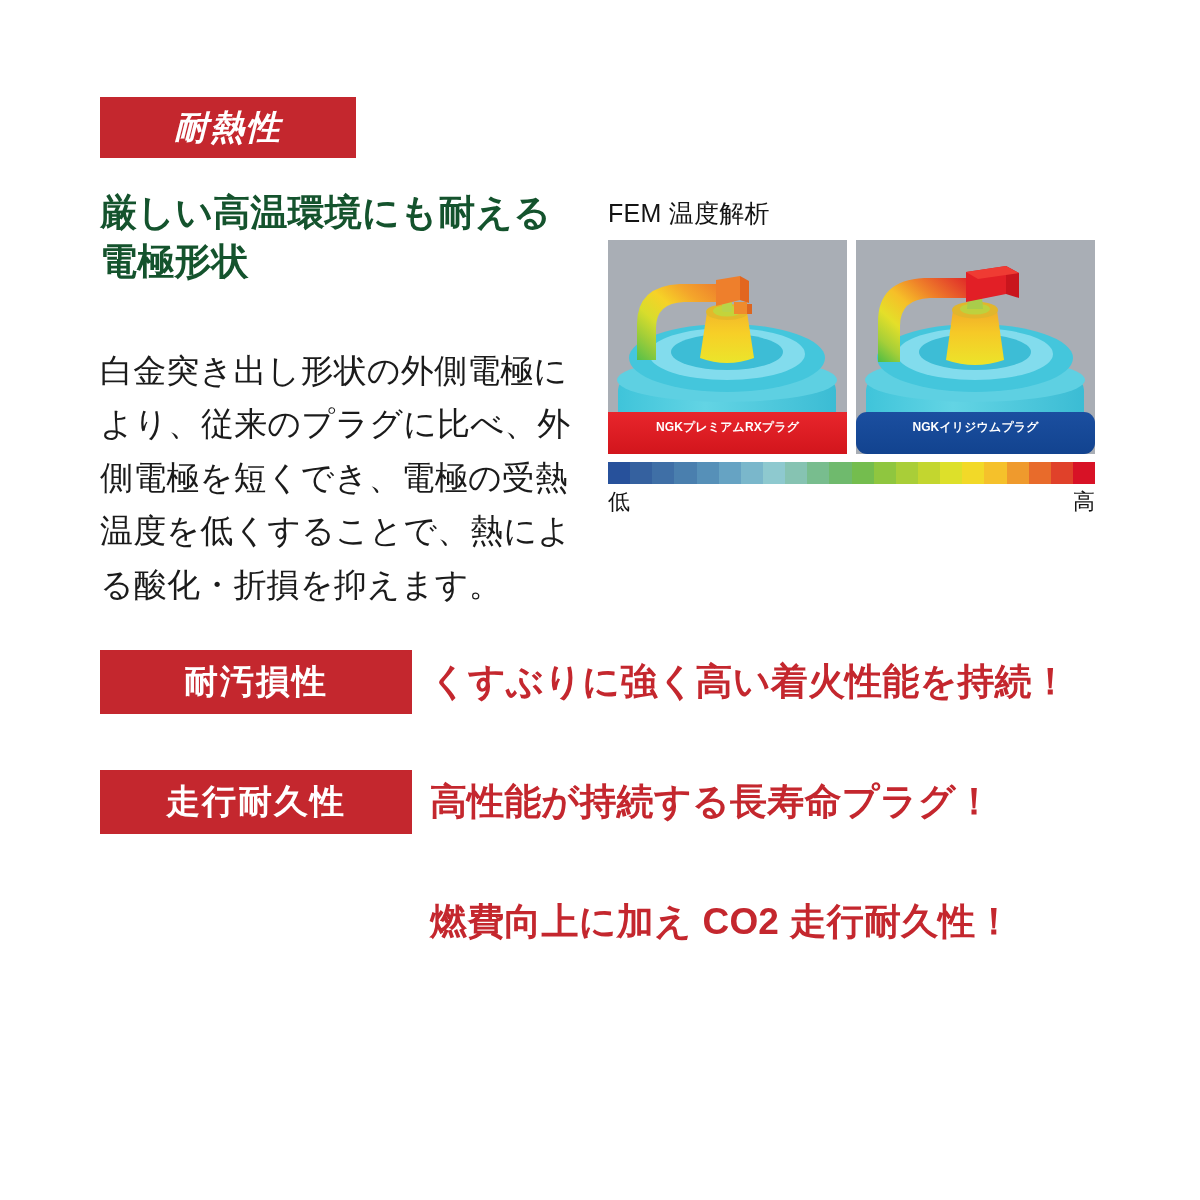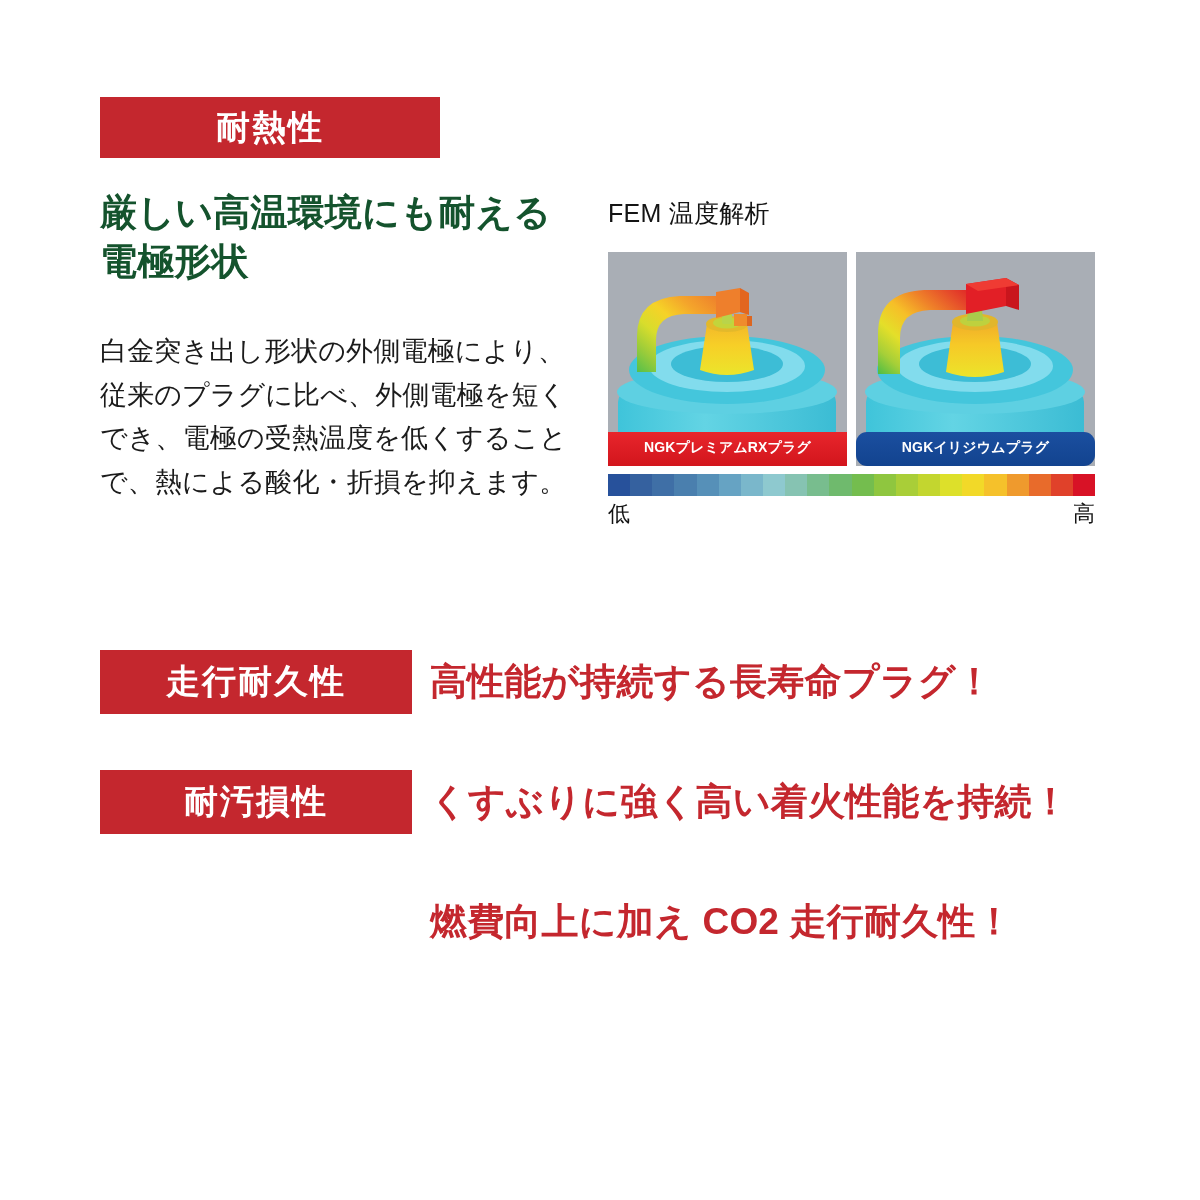--- a/index.html
+++ b/index.html
@@ -34,61 +34,62 @@
     justify-content: center;
     font-weight: bold;
     letter-spacing: 0.06em;
     box-sizing: border-box;
   }
 
   .heat-badge {
     position: absolute;
     left: 100px;
     top: 97px;
-    width: 340px;
+    width: 256px;
     height: 61px;
     font-size: 34px;
+    font-style: italic;
   }
 
   .heat-headline {
     position: absolute;
     left: 100px;
     top: 188px;
     width: 500px;
     color: #14532d;
     font-size: 37px;
     font-weight: bold;
     line-height: 1.33;
     letter-spacing: 0.005em;
   }
 
   .heat-body {
     position: absolute;
     left: 100px;
-    top: 330px;
+    top: 344px;
     width: 485px;
     color: #1b1b1b;
-    font-size: 27px;
+    font-size: 33px;
     line-height: 1.62;
     letter-spacing: 0.005em;
   }
 
   
   .fem-figure {
     position: absolute;
     left: 608px;
     top: 196px;
     width: 487px;
   }
 
   .fem-title {
     color: #141414;
     font-size: 25px;
     letter-spacing: 0.01em;
-    margin-bottom: 22px;
+    margin-bottom: 10px;
     height: 34px;
     line-height: 34px;
   }
 
   .fem-panels {
     display: flex;
     gap: 9px;
   }
 
   .fem-panel {
@@ -104,25 +105,25 @@
     position: absolute;
     left: 0;
     top: 0;
   }
 
   .fem-caption {
     position: absolute;
     left: 0;
     right: 0;
     bottom: 0;
-    height: 34px;
+    height: 42px;
     line-height: 30px;
     text-align: center;
     color: #ffffff;
-    font-size: 14px;
+    font-size: 12px;
     font-weight: bold;
     letter-spacing: 0.01em;
   }
   .fem-caption.rx   { background: linear-gradient(#e8262c, #d2151c); }
   .fem-caption.irid { background: linear-gradient(#1b4fa0, #12438f); border-radius: 11px; }
 
   
   .fem-scale-wrap {
     margin-top: 8px;
     width: 487px;
@@ -327,26 +328,26 @@
         <span>高</span>
       </div>
     </div>
 
   </div>
 </div>
 
 <div class="feature-rows">
 
   <div class="feature-row">
+    <div class="badge feature-badge">耐汚損性</div>
+    <div class="feature-text">くすぶりに強く高い着火性能を持続！</div>
+  </div>
+
+  <div class="feature-row">
     <div class="badge feature-badge">走行耐久性</div>
     <div class="feature-text">高性能が持続する長寿命プラグ！</div>
   </div>
 
   <div class="feature-row">
-    <div class="badge feature-badge">耐汚損性</div>
-    <div class="feature-text">くすぶりに強く高い着火性能を持続！</div>
-  </div>
-
-  <div class="feature-row">
     <div class="feature-text">燃費向上に加え CO2 走行耐久性！</div>
   </div>
 
 </div>
 
 </body></html>

